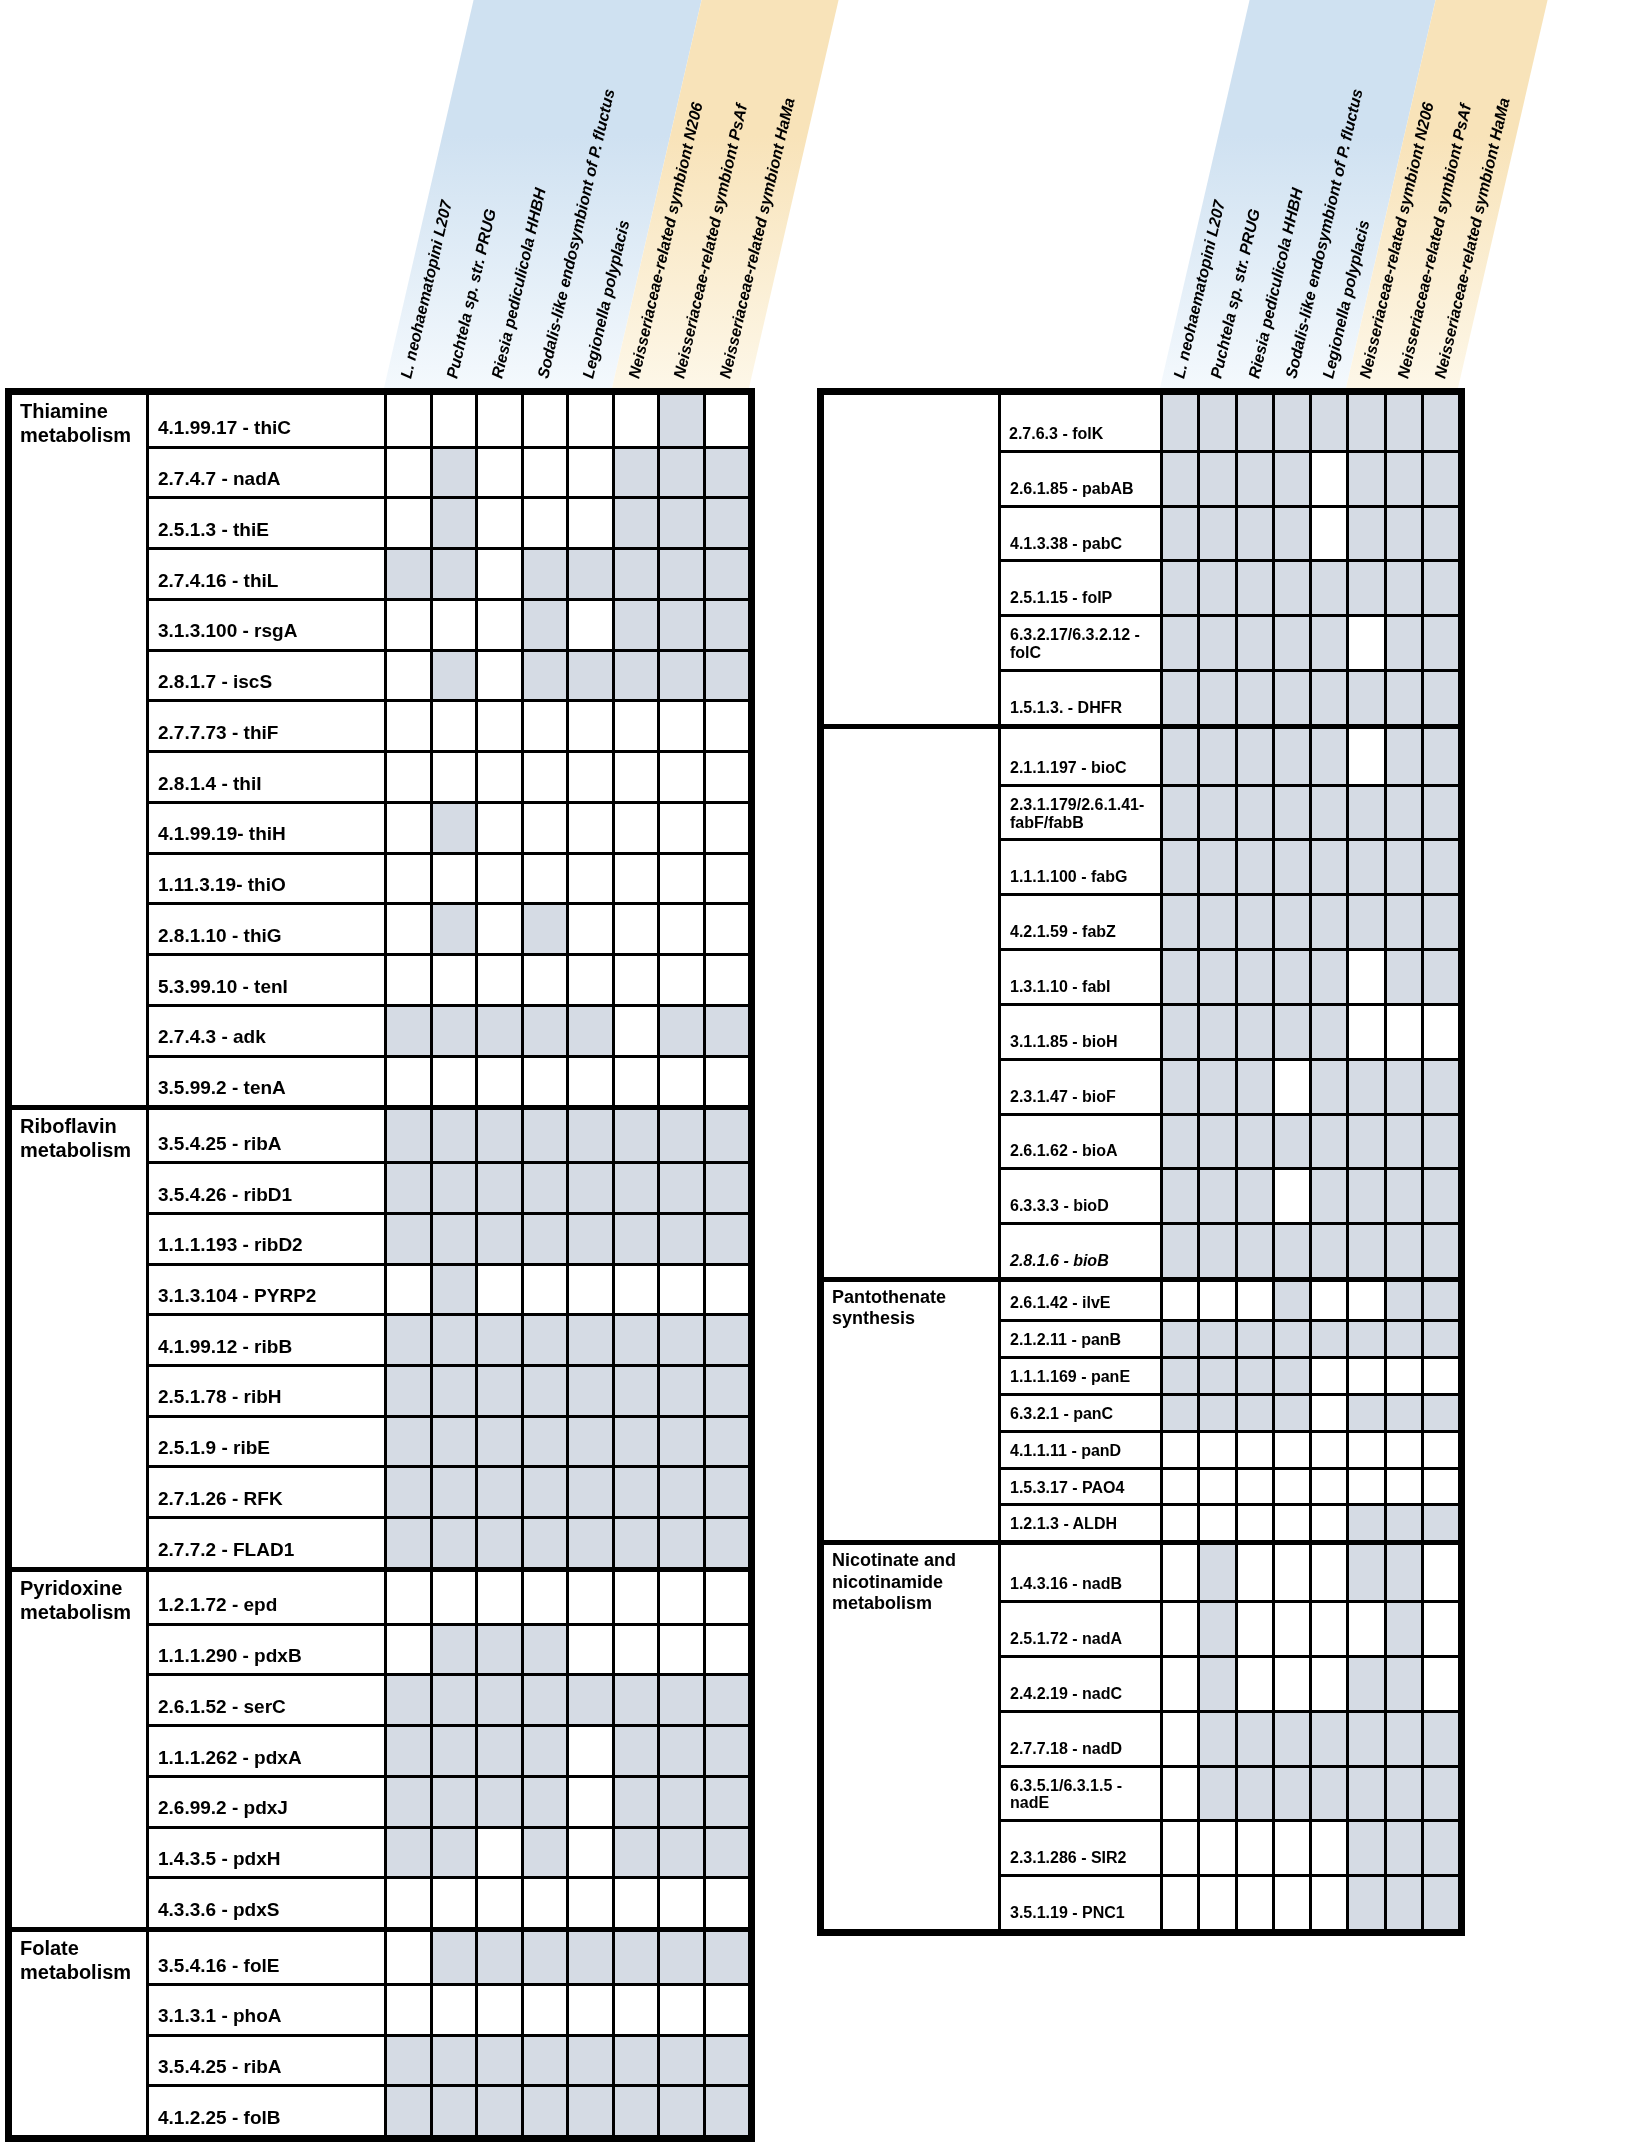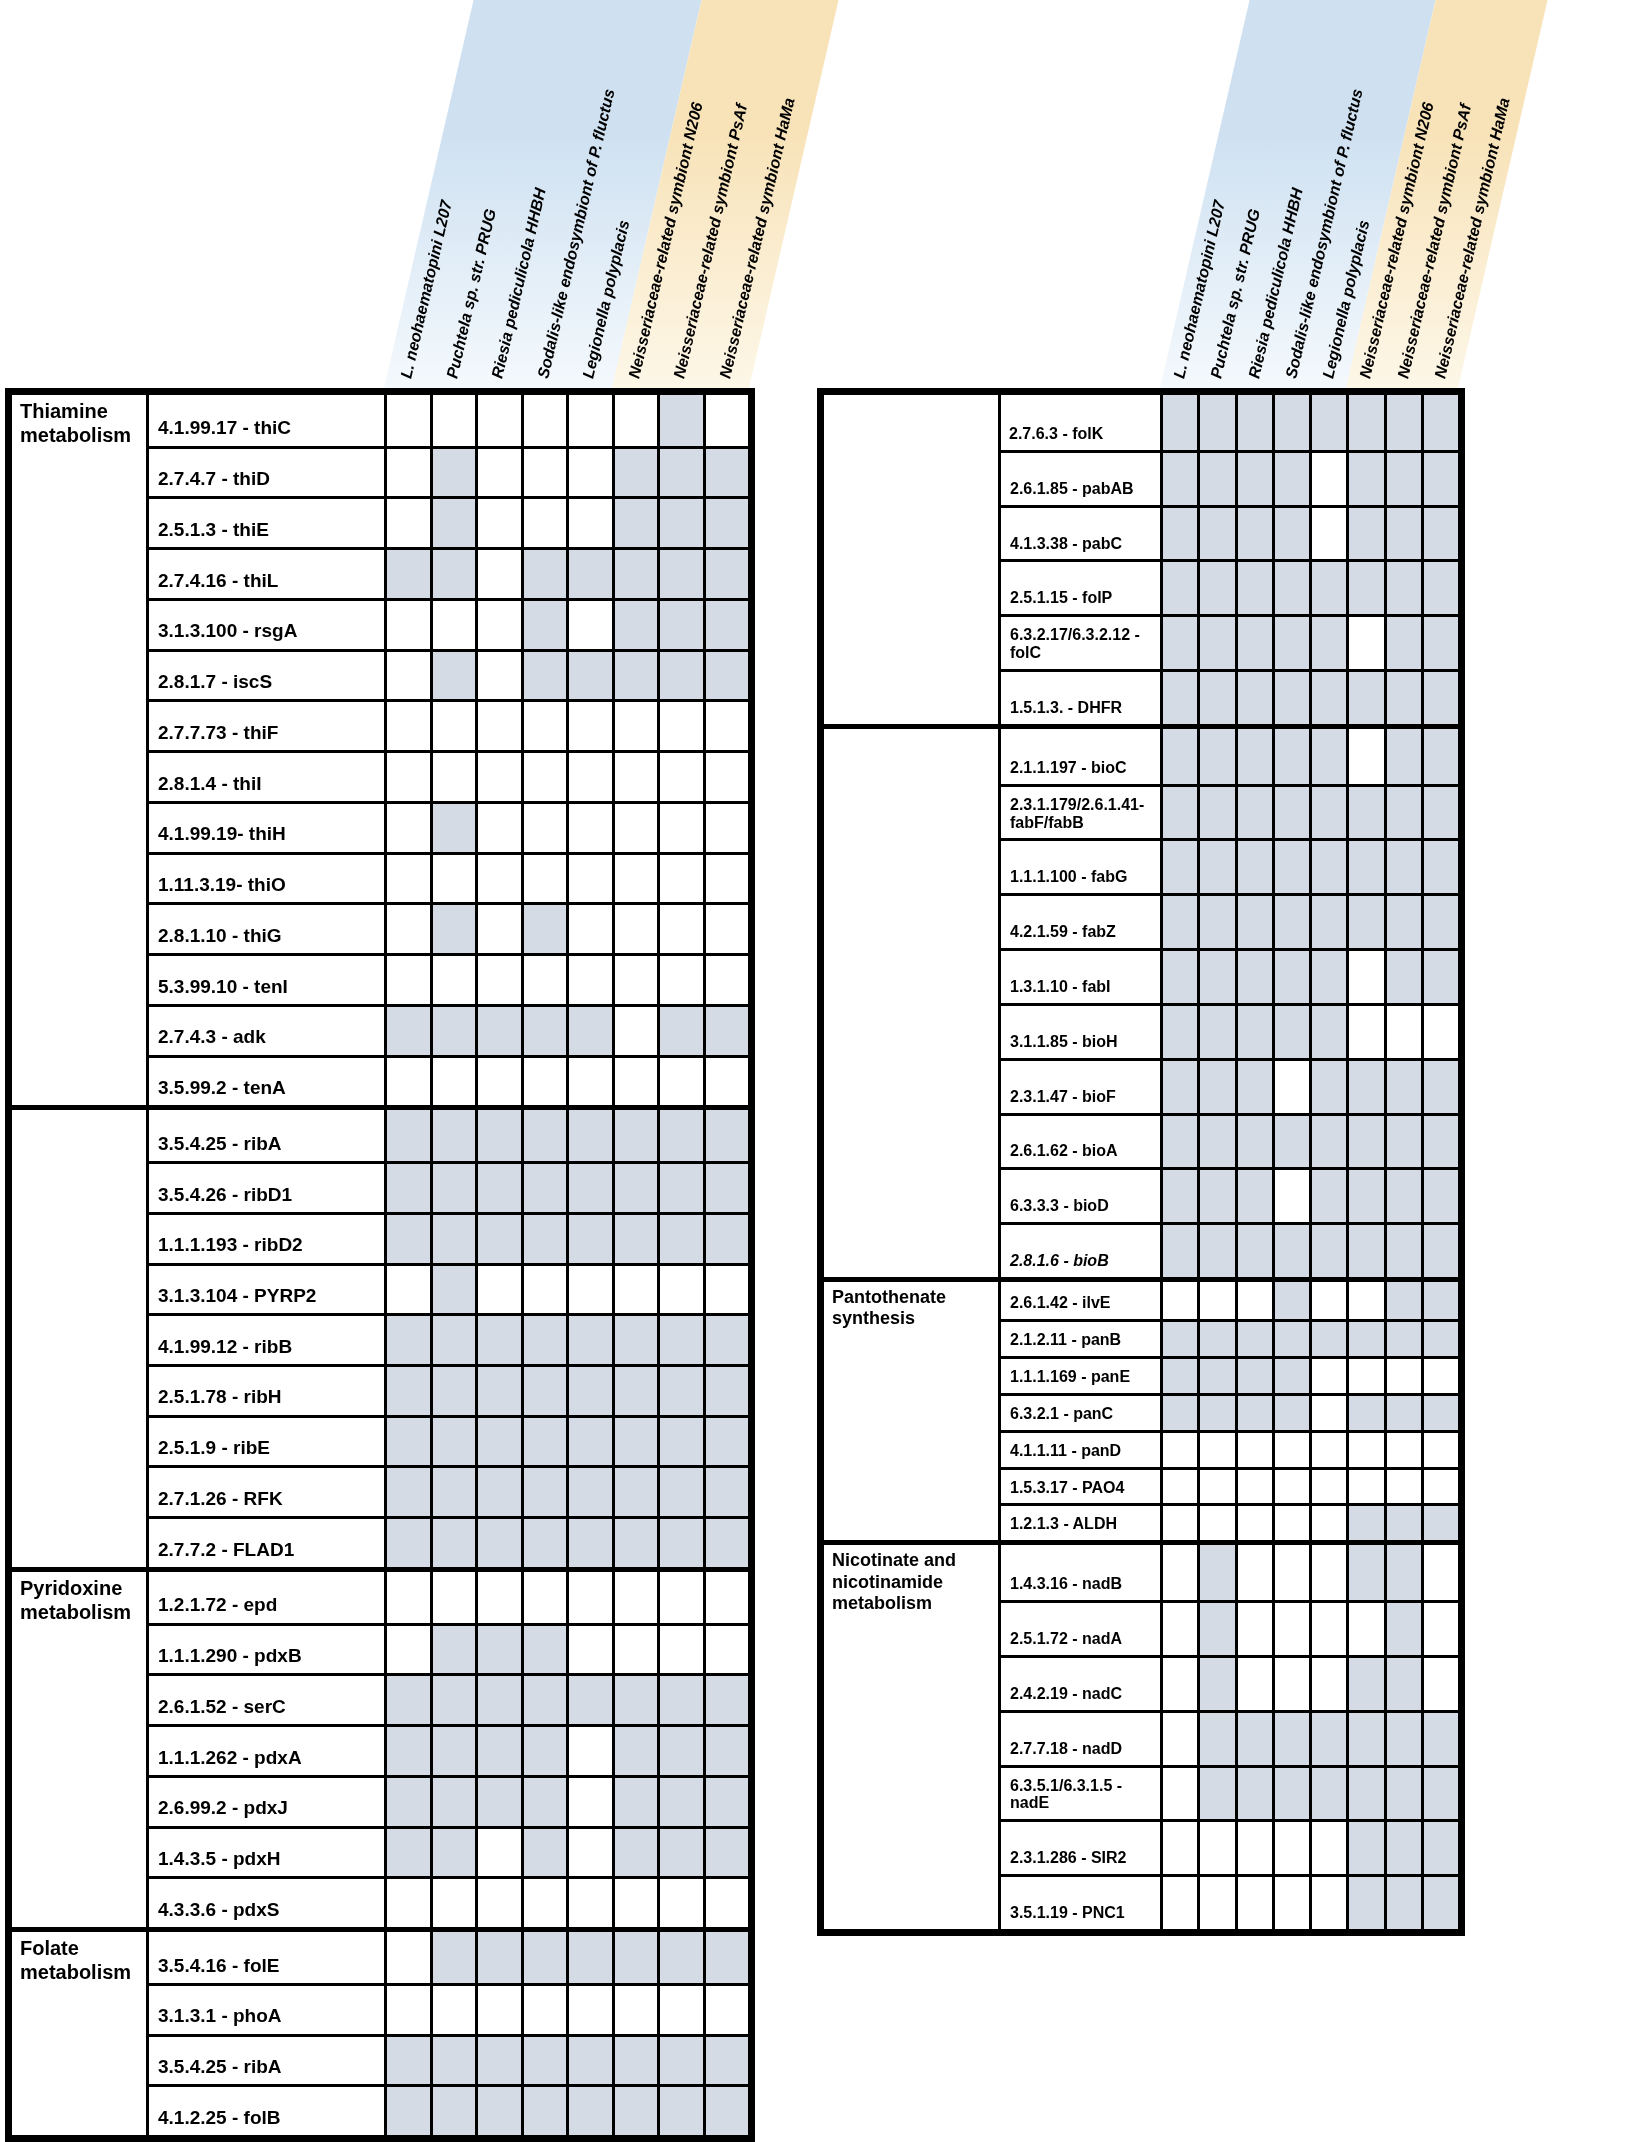--- a/index.html
+++ b/index.html
@@ -80,21 +80,21 @@
         <div class="cat-cell" style="grid-row: 1 / span 14;">Thiamine metabolism</div>
         <div class="label-cell" style="grid-area: 1 / 2;">4.1.99.17 - thiC</div>
         <div class="data-cell" style="grid-area: 1 / 3;"></div>
         <div class="data-cell" style="grid-area: 1 / 4;"></div>
         <div class="data-cell" style="grid-area: 1 / 5;"></div>
         <div class="data-cell" style="grid-area: 1 / 6;"></div>
         <div class="data-cell" style="grid-area: 1 / 7;"></div>
         <div class="data-cell" style="grid-area: 1 / 8;"></div>
         <div class="data-cell present" style="grid-area: 1 / 9;"></div>
         <div class="data-cell" style="grid-area: 1 / 10;"></div>
-        <div class="label-cell row-top" style="grid-area: 2 / 2;">2.7.4.7 - thiD</div>
+        <div class="label-cell row-top" style="grid-area: 2 / 2;">2.7.4.7 - nadA</div>
         <div class="data-cell row-top" style="grid-area: 2 / 3;"></div>
         <div class="data-cell row-top present" style="grid-area: 2 / 4;"></div>
         <div class="data-cell row-top" style="grid-area: 2 / 5;"></div>
         <div class="data-cell row-top" style="grid-area: 2 / 6;"></div>
         <div class="data-cell row-top" style="grid-area: 2 / 7;"></div>
         <div class="data-cell row-top present" style="grid-area: 2 / 8;"></div>
         <div class="data-cell row-top present" style="grid-area: 2 / 9;"></div>
         <div class="data-cell row-top present" style="grid-area: 2 / 10;"></div>
         <div class="label-cell row-top" style="grid-area: 3 / 2;">2.5.1.3 - thiE</div>
         <div class="data-cell row-top" style="grid-area: 3 / 3;"></div>
@@ -199,20 +199,21 @@
         <div class="data-cell row-top" style="grid-area: 14 / 3;"></div>
         <div class="data-cell row-top" style="grid-area: 14 / 4;"></div>
         <div class="data-cell row-top" style="grid-area: 14 / 5;"></div>
         <div class="data-cell row-top" style="grid-area: 14 / 6;"></div>
         <div class="data-cell row-top" style="grid-area: 14 / 7;"></div>
         <div class="data-cell row-top" style="grid-area: 14 / 8;"></div>
         <div class="data-cell row-top" style="grid-area: 14 / 9;"></div>
         <div class="data-cell row-top" style="grid-area: 14 / 10;"></div>
       </div>
       <div class="section sec-border" style="flex-grow: 9; grid-template-rows: repeat(9, 1fr);">
+        <div class="cat-cell" style="grid-row: 1 / span 9;">Riboflavin metabolism</div>
         <div class="label-cell" style="grid-area: 1 / 2;">3.5.4.25 - ribA</div>
         <div class="data-cell present" style="grid-area: 1 / 3;"></div>
         <div class="data-cell present" style="grid-area: 1 / 4;"></div>
         <div class="data-cell present" style="grid-area: 1 / 5;"></div>
         <div class="data-cell present" style="grid-area: 1 / 6;"></div>
         <div class="data-cell present" style="grid-area: 1 / 7;"></div>
         <div class="data-cell present" style="grid-area: 1 / 8;"></div>
         <div class="data-cell present" style="grid-area: 1 / 9;"></div>
         <div class="data-cell present" style="grid-area: 1 / 10;"></div>
         <div class="label-cell row-top" style="grid-area: 2 / 2;">3.5.4.26 - ribD1</div>

